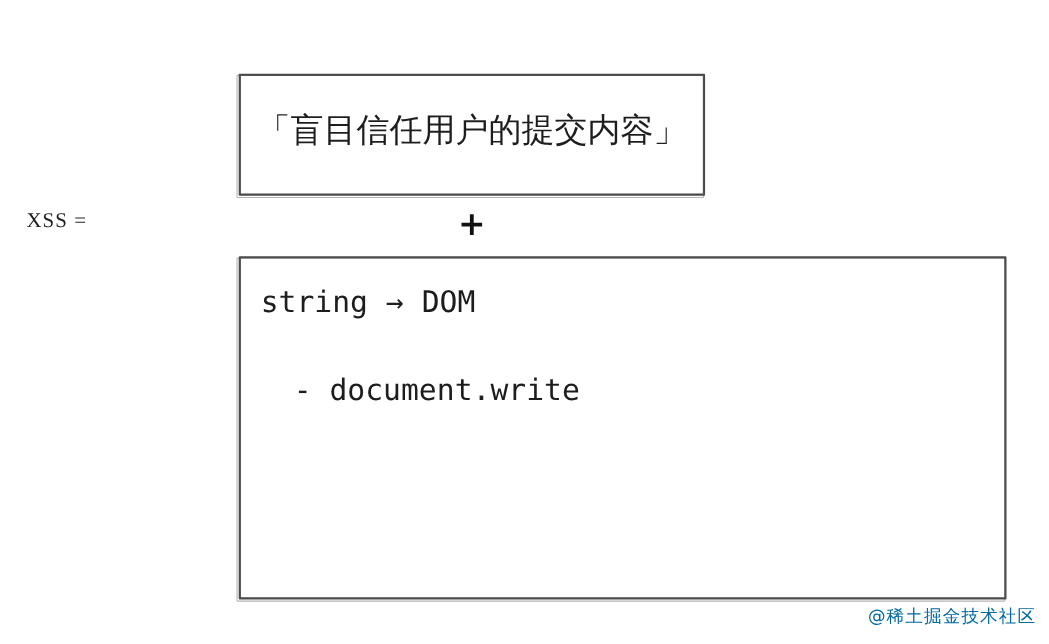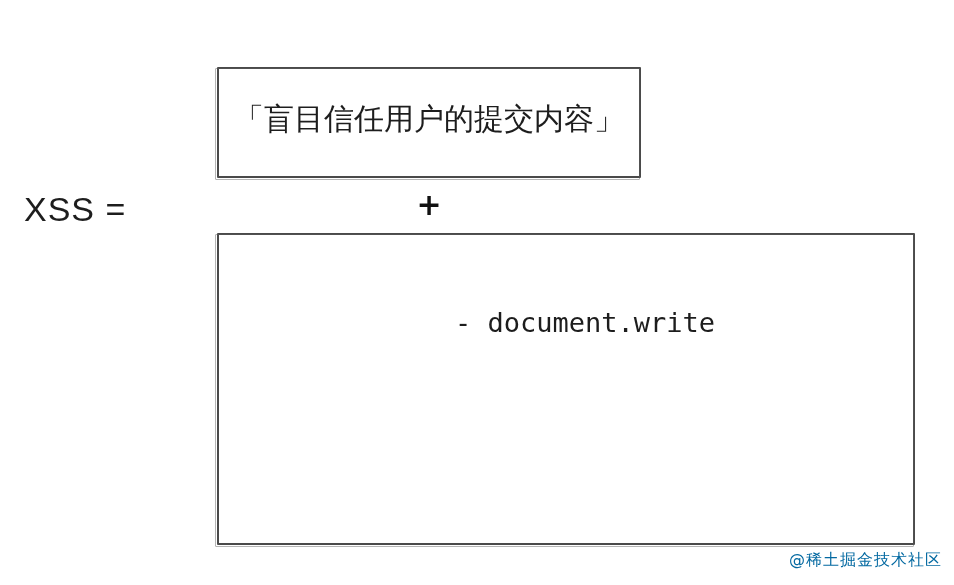--- a/index.html
+++ b/index.html
@@ -14,22 +14,22 @@
     overflow: hidden;
     font-family: "DejaVu Sans Mono", "Liberation Mono", monospace;
     color: #1a1a1a;
   }
 
   
   #xss-label {
     position: absolute;
     left: 24px;
     top: 190px;
-    font-family: Liberation Sans, sans-serif;
-    font-size: 34px;
+    font-family: Liberation Serif, serif;
+    font-size: 19px;
     letter-spacing: 1px;
     color: #1d1d1d;
     white-space: pre;
   }
 
   
   .sketch-box {
     position: absolute;
     background: #ffffff;
     box-sizing: border-box;
@@ -99,21 +99,21 @@
     bottom: 6px;
   }
   .sink-line {
     font-family: "DejaVu Sans Mono", "Liberation Mono", monospace;
     font-size: 27px;
     line-height: 33px;
     color: #1d1d1d;
     white-space: pre;
   }
   .sink-line.heading  { margin: 0 0 0 0;  padding-left: 0px; }
-  .sink-line.bullet-1 { margin-top: 47px; padding-left: 30px; text-align: center; }
+  .sink-line.bullet-1 { margin-top: 47px; padding-left: 30px; }
   .sink-line.bullet-2 { margin-top: 46px; padding-left: 30px; }
   .sink-line.bullet-3 { margin-top: 46px; padding-left: 30px; }
 
   
   #watermark {
     position: absolute;
     right: 12px;
     bottom: 14px;
     font-family: "DejaVu Sans", "Liberation Sans", sans-serif;
     font-size: 16px;
@@ -128,17 +128,18 @@
 <div id="xss-label">XSS =</div>
 
 <div class="sketch-box" id="premise-box">
   <div id="premise-text">「盲目信任用户的提交内容」</div>
 </div>
 
 <div id="plus-operator">+</div>
 
 <div class="sketch-box" id="sink-box">
   <div id="sink-lines">
+    <div class="sink-line heading">string → DOM</div>
     <div class="sink-line bullet-1">- document.write</div>
   </div>
 </div>
 
 <div id="watermark">@稀土掘金技术社区</div>
 
 </body></html>

